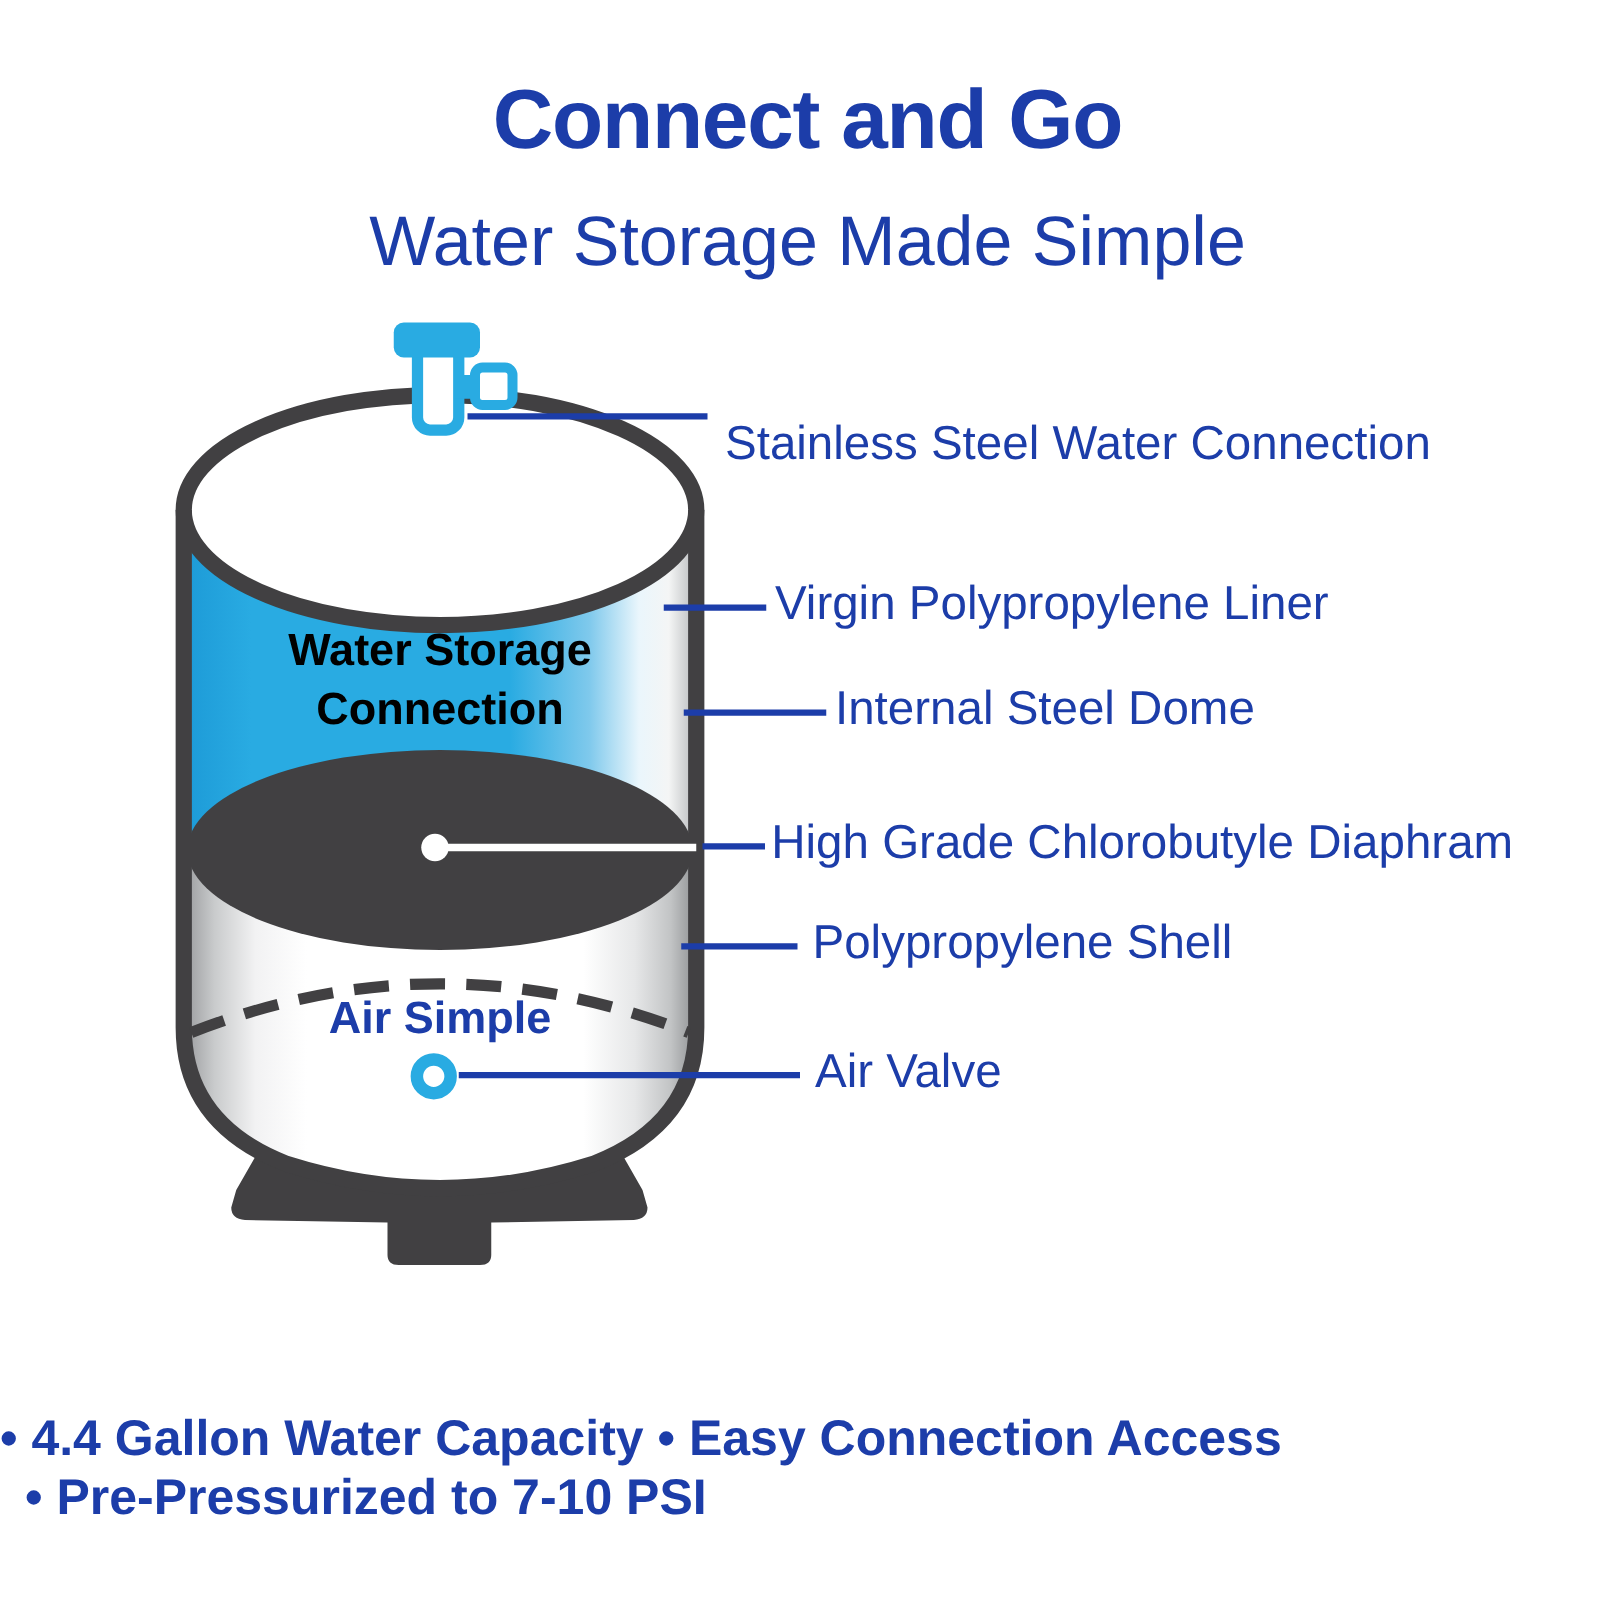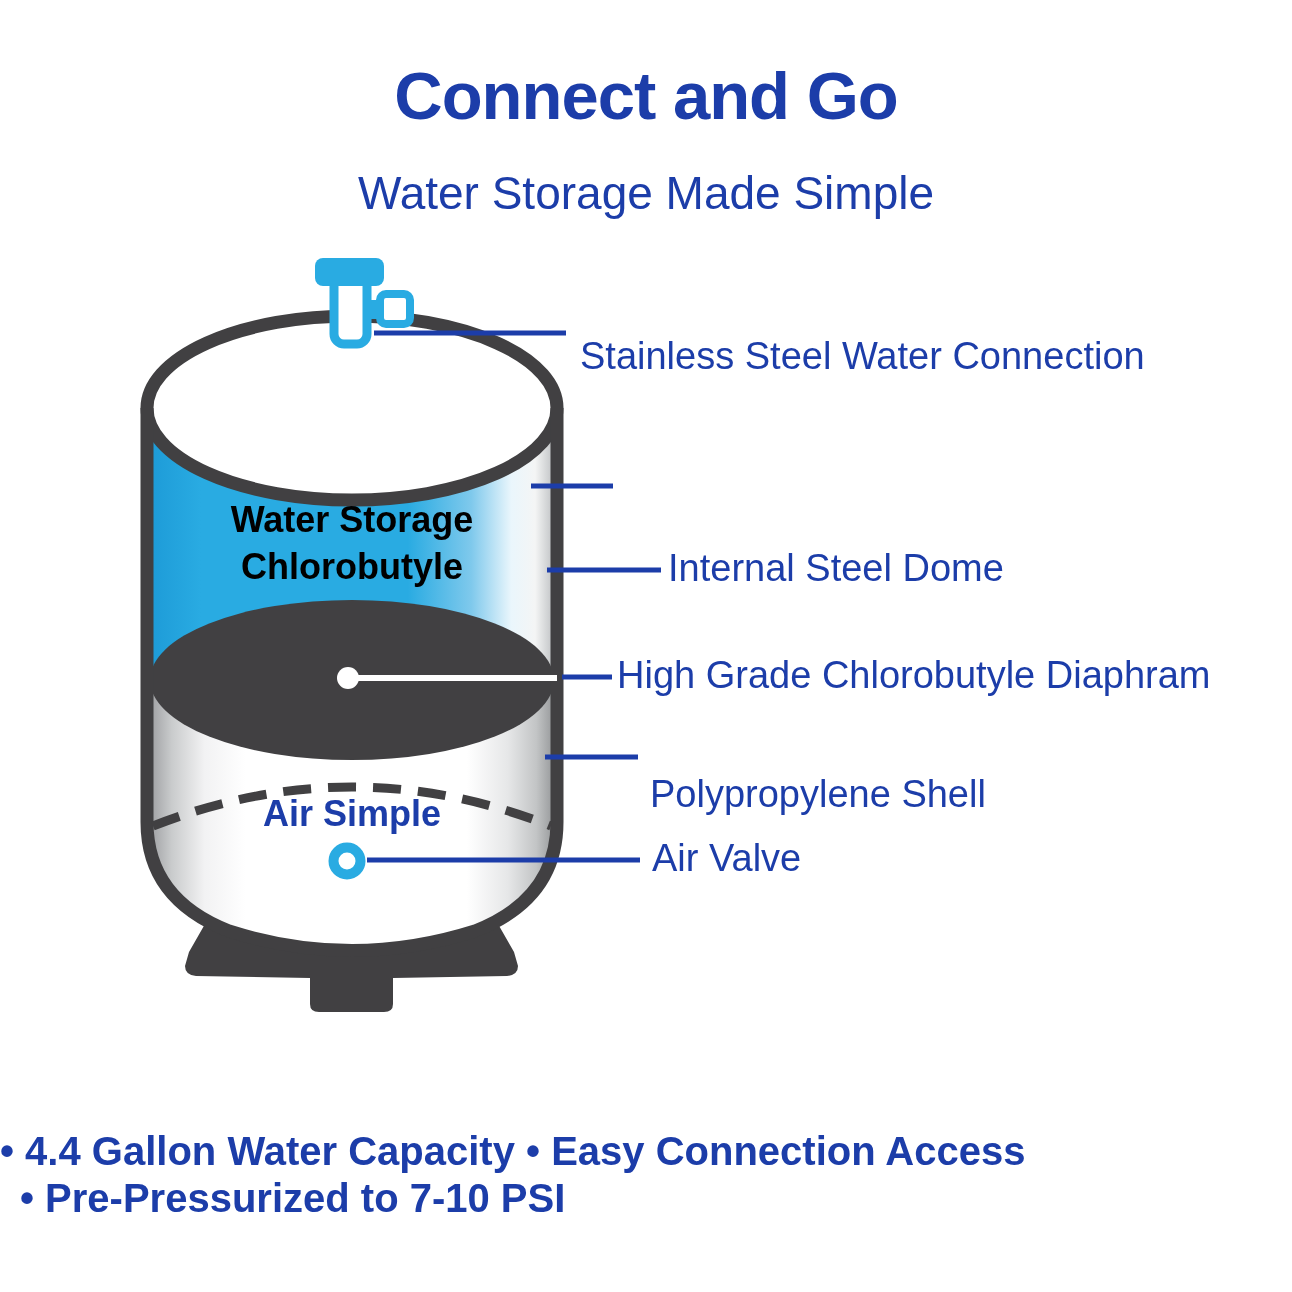--- a/index.html
+++ b/index.html
@@ -17,33 +17,33 @@
     overflow:hidden;
   }
   .tank-svg{position:absolute;left:0;top:0;width:1292px;height:1292px;}
   .title{
     position:absolute;top:58px;left:0;width:100%;
     text-align:center;font-size:67px;line-height:76px;
     font-weight:800;letter-spacing:-1px;color:var(--text-blue);
   }
   .subtitle{
     position:absolute;top:166px;left:0;width:100%;
-    text-align:center;font-size:46px;line-height:54px;
+    text-align:center;font-size:56px;line-height:54px;
     font-weight:400;color:var(--text-blue);
   }
   .callout{
     position:absolute;transform:translateY(-50%);
     font-size:38px;font-weight:400;white-space:nowrap;
     color:var(--text-blue);
   }
   .callout-1{left:580px;top:333px;margin-top:23px;}
   .callout-2{left:620px;top:484px;}
   .callout-3{left:668px;top:568px;}
   .callout-4{left:617px;top:675px;}
-  .callout-5{left:650px;top:794px;}
+  .callout-5{left:650px;top:755px;}
   .callout-6{left:652px;top:858px;}
   .compartment-label{
     position:absolute;left:352px;top:496px;transform:translateX(-50%);
     text-align:center;color:#000000;font-weight:700;
     font-size:36px;line-height:47px;white-space:nowrap;
   }
   .air-bladder-label{
     position:absolute;left:352px;top:792px;transform:translateX(-50%);
     text-align:center;color:var(--text-blue);font-weight:700;
     font-size:36px;line-height:44px;white-space:nowrap;
@@ -119,25 +119,26 @@
       <line x1="545" y1="757" x2="638" y2="757"></line>
       <line x1="367" y1="860" x2="640" y2="860"></line>
     </g>
   </svg>
 
   <div class="title">Connect and Go</div>
   <div class="subtitle">Water Storage Made Simple</div>
 
   <div class="compartment-label">
     <div>Water Storage</div>
-    <div>Chlorobutyle</div>
+    <div>Connection</div>
   </div>
   <div class="air-bladder-label">Air Simple</div>
 
   <div class="callout callout-1">Stainless Steel Water Connection</div>
+  <div class="callout callout-2">Virgin Polypropylene Liner</div>
   <div class="callout callout-3">Internal Steel Dome</div>
   <div class="callout callout-4">High Grade Chlorobutyle Diaphram</div>
   <div class="callout callout-5">Polypropylene Shell</div>
   <div class="callout callout-6">Air Valve</div>
 
   <div class="footer-line footer-line-1">• 4.4 Gallon Water Capacity • Easy Connection Access</div>
   <div class="footer-line footer-line-2">• Pre-Pressurized to 7-10 PSI</div>
 
 </div>
 

